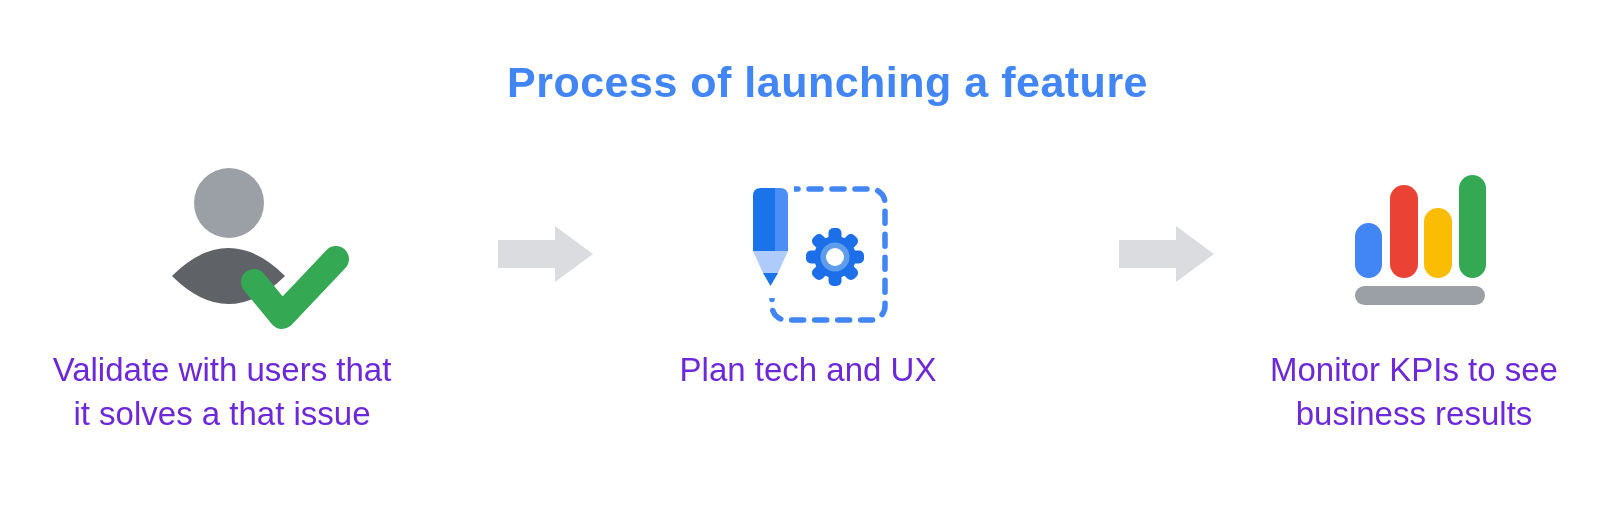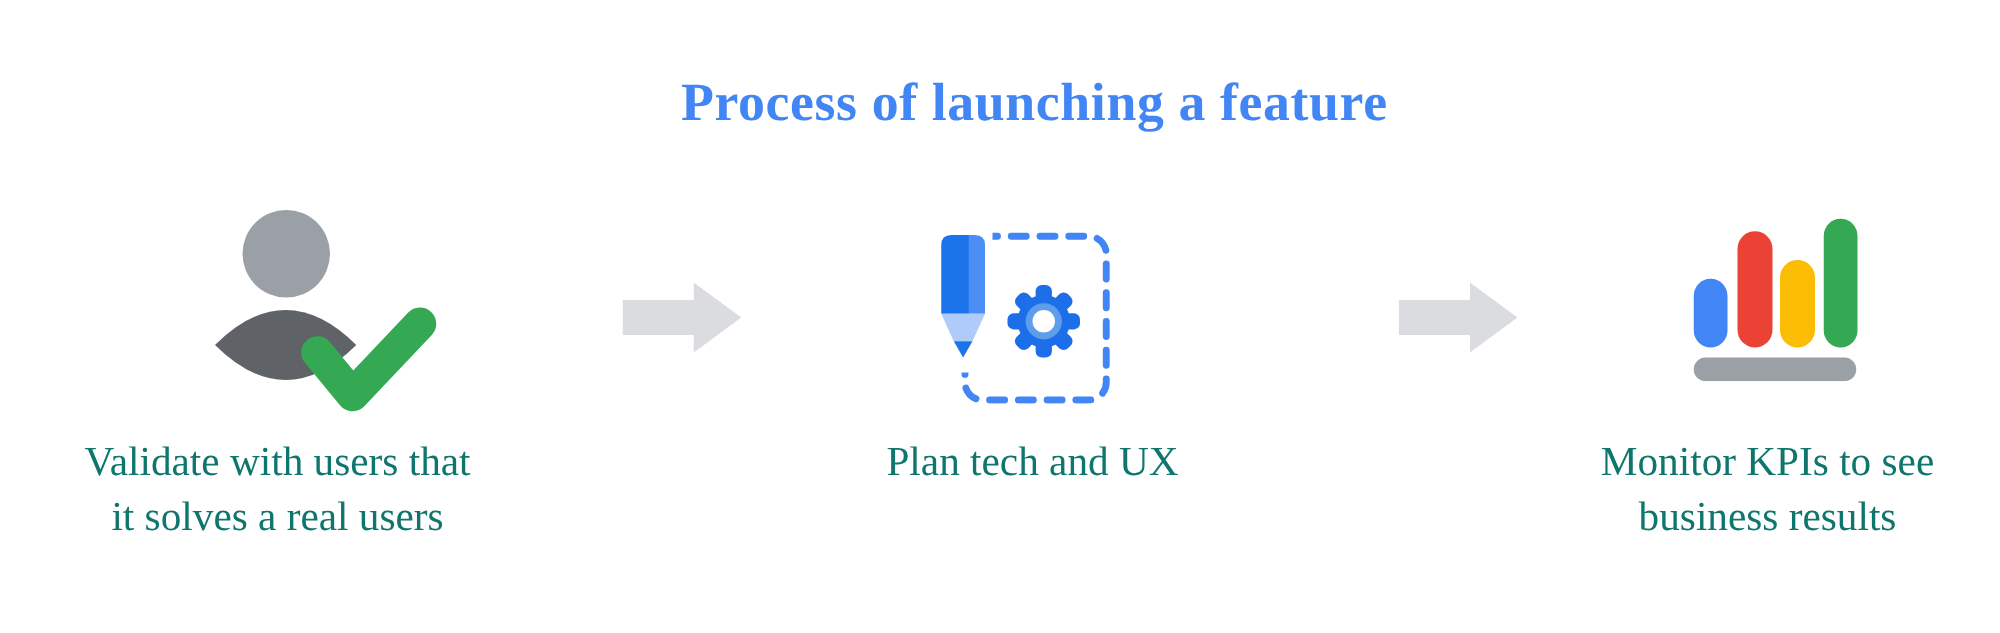--- a/index.html
+++ b/index.html
@@ -6,21 +6,21 @@
     margin: 0;
     padding: 0;
     background: #ffffff;
   }
   .canvas {
     position: relative;
     width: 1600px;
     height: 506px;
     background: #ffffff;
     overflow: hidden;
-    font-family: Liberation Serif, serif;
+    font-family: Liberation Sans, sans-serif;
   }
   .title {
     position: absolute;
     top: 58px;
     left: 0;
     width: 1655px;
     text-align: center;
     font-size: 43px;
     font-weight: bold;
     color: #4285F4;
@@ -38,24 +38,24 @@
   }
   .arrow-1 { left: 498px; }
   .arrow-2 { left: 1119px; }
   .caption {
     position: absolute;
     top: 348px;
     width: 400px;
     text-align: center;
     font-size: 33px;
     line-height: 44px;
-    color: #0f766e;
+    color: #6d28d9;
   }
   .caption-1 { left: 22px; }
-  .caption-2 { left: 626px; }
+  .caption-2 { left: 608px; }
   .caption-3 { left: 1214px; }
 </style>
 </head>
 <body>
 
 <div class="canvas">
 
   <div class="title">Process of launching a feature</div>
 
   <svg class="icon icon-person" width="180" height="166" viewBox="0 0 180 166" xmlns="http://www.w3.org/2000/svg">
@@ -106,21 +106,21 @@
   <svg class="icon icon-bars" width="134" height="132" viewBox="0 0 134 132" xmlns="http://www.w3.org/2000/svg">
     <rect x="2" y="50" width="27" height="55" rx="13.5" fill="#4285F4"></rect>
     <rect x="37" y="12" width="28" height="93" rx="14" fill="#EA4335"></rect>
     <rect x="71" y="35" width="28" height="70" rx="14" fill="#FBBC04"></rect>
     <rect x="106" y="2" width="27" height="103" rx="13.5" fill="#34A853"></rect>
     <rect x="2" y="113" width="130" height="19" rx="9.5" fill="#9AA0A6"></rect>
   </svg>
 
   <div class="caption caption-1">
     <div>Validate with users that</div>
-    <div>it solves a real users</div>
+    <div>it solves a that issue</div>
   </div>
   <div class="caption caption-2">
     <div>Plan tech and UX</div>
   </div>
   <div class="caption caption-3">
     <div>Monitor KPIs to see</div>
     <div>business results</div>
   </div>
 
 </div>

